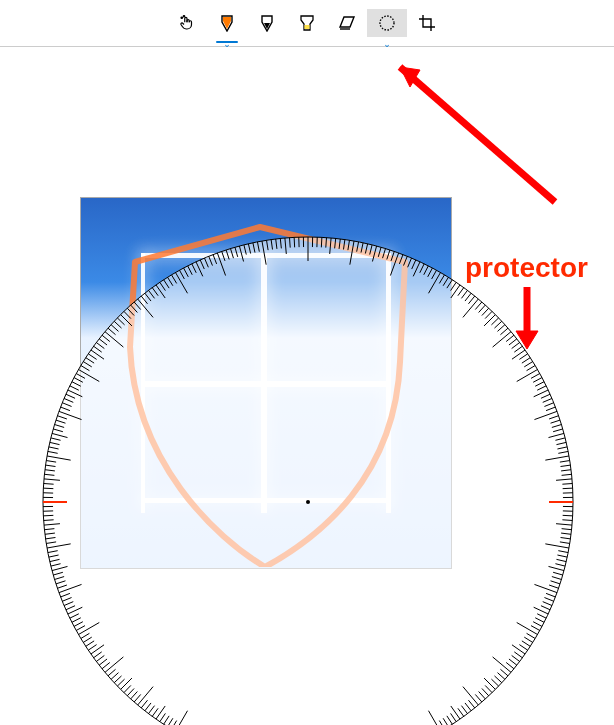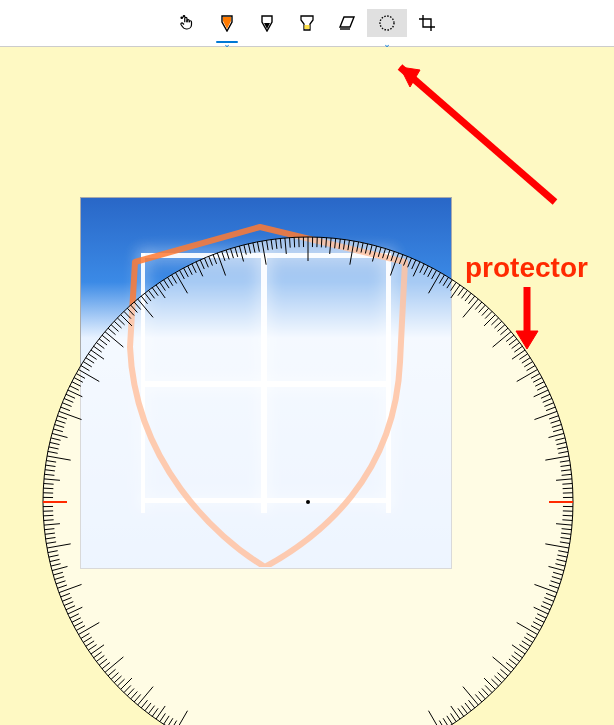--- a/index.html
+++ b/index.html
@@ -2,21 +2,21 @@
 <html><head>
 <meta charset="utf-8">
 <style>
   html,body{margin:0;padding:0;width:614px;height:725px;overflow:hidden;font-family:Segoe UI,Arial,sans-serif;background:#d0d0d0;}
   .toolbar{position:absolute;top:0;left:0;right:0;height:46px;background:#fff;border-bottom:1px solid #ccc;}
   .tool-row{position:absolute;top:9px;left:0;right:0;display:flex;justify-content:center;gap:0;}
   .tool-btn{width:40px;height:28px;display:flex;align-items:center;justify-content:center;position:relative;}
   .tool-btn.selected{background:#e0e0e0;}
   .tool-underline{position:absolute;left:50%;transform:translateX(-50%);bottom:-6px;width:22px;height:2px;background:#0078d4;border-radius:1px;}
   .dropdown-arrow{position:absolute;left:50%;transform:translateX(-50%);bottom:-12px;color:#0078d4;font-size:9px;line-height:1;}
-  .canvas-area{position:absolute;top:47px;left:0;right:0;bottom:0;background:#fef9c3;overflow:hidden;}
+  .canvas-area{position:absolute;top:47px;left:0;right:0;bottom:0;background:#ffffff;overflow:hidden;}
   .image-frame{position:absolute;left:80px;top:150px;width:370px;height:370px;border:1px solid #aaa;background:#e8f2ff;}
   .sky{position:absolute;top:0;left:0;right:0;height:140px;background:linear-gradient(to bottom,#2967c7,#3b8ae6 60%,#e8f2ff);}
   .floor{position:absolute;bottom:0;left:0;right:0;height:230px;background:linear-gradient(to bottom,#e8f2ff,#d8e8ff);}
   .win-logo{position:absolute;top:55px;left:60px;width:250px;height:250px;}
   .win-logo .wl-line{position:absolute;background:rgba(255,255,255,.95);box-shadow:0 0 16px rgba(255,255,255,.9);}
   .wl-v{width:6px;height:260px;left:120px;top:0;}
   .wl-h{height:6px;width:250px;top:128px;left:0;}
   .wl-top{height:5px;width:250px;top:0;left:0;}
   .wl-left{width:4px;height:260px;left:0;top:0;}
   .wl-right{width:5px;height:260px;right:0;top:0;}

